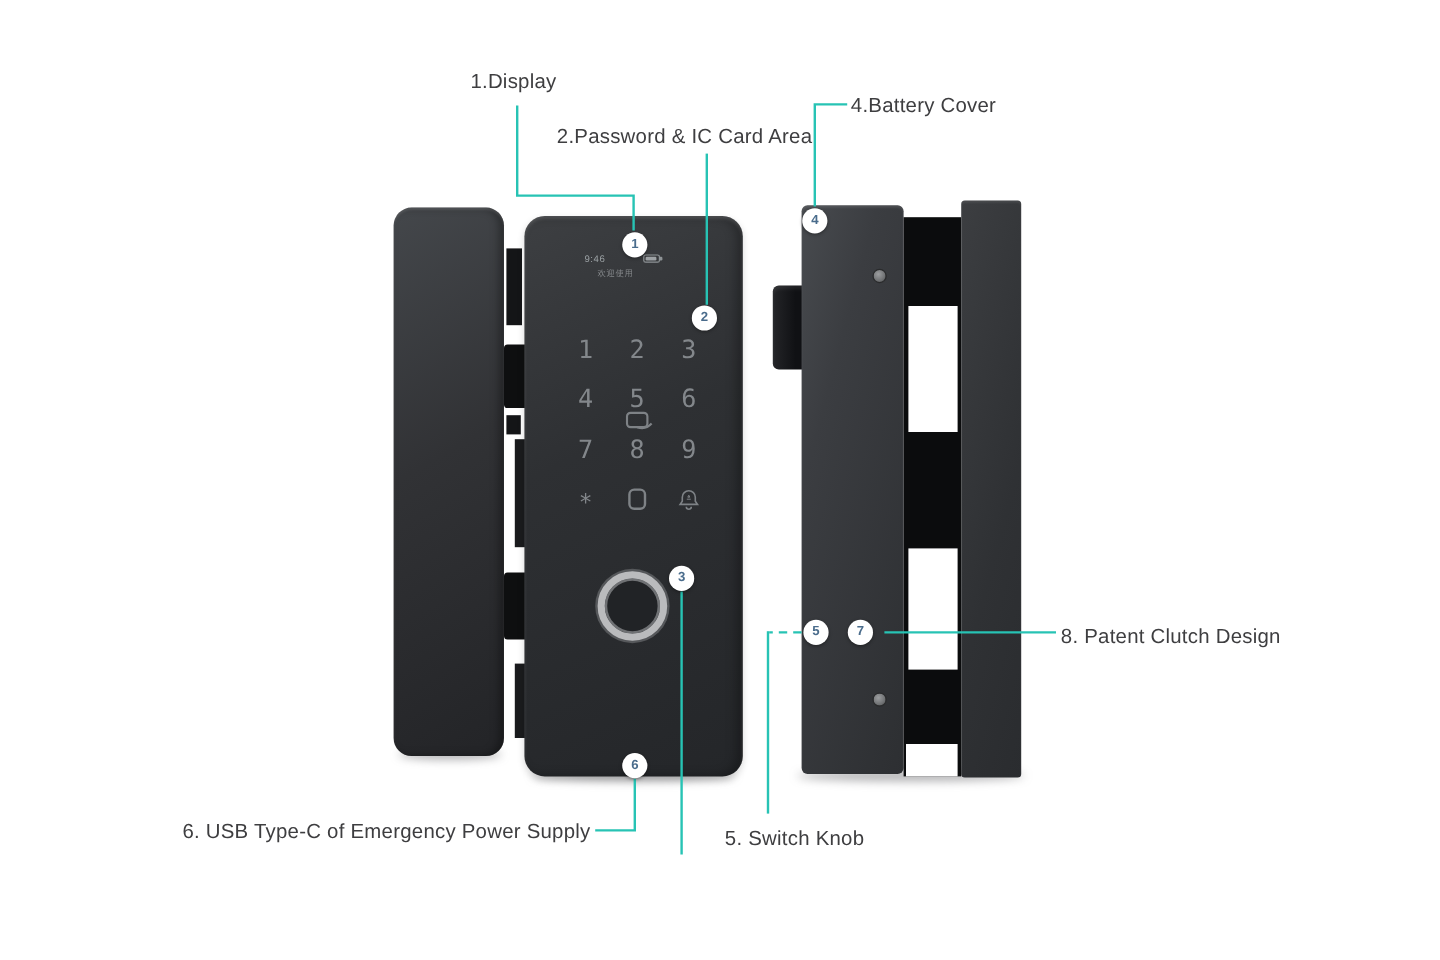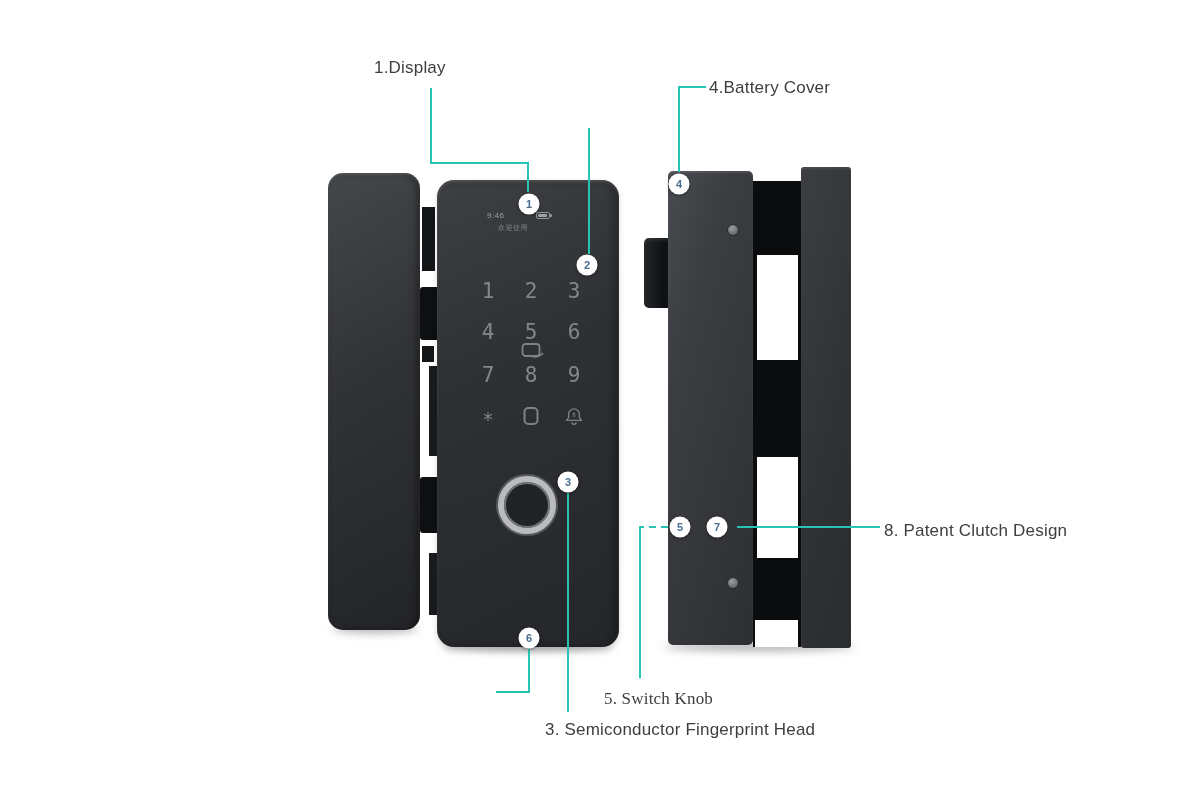--- a/index.html
+++ b/index.html
@@ -183,19 +183,20 @@
   <div class="screw" style="left:727px; top:577px;"></div>
 
   <div class="marker" style="left:529px; top:204px;">1</div>
   <div class="marker" style="left:587px; top:265px;">2</div>
   <div class="marker" style="left:568px; top:482px;">3</div>
   <div class="marker" style="left:679px; top:184px;">4</div>
   <div class="marker" style="left:680px; top:527px;">5</div>
   <div class="marker" style="left:529px; top:638px;">6</div>
   <div class="marker" style="left:717px; top:527px;">7</div>
 
-  <div class="callout" style="left:374px; top:58px;">1.Display</div>
+  <div class="callout" style="left:392px; top:58px;">1.Display</div>
+  <div class="callout" style="left:464px; top:104px;">2.Password &amp; IC Card Area</div>
   <div class="callout" style="left:709px; top:78px;text-align:center;">4.Battery Cover</div>
   <div class="callout" style="left:884px; top:521px;">8. Patent Clutch Design</div>
-  <div class="callout" style="left:604px; top:689px;font-family:Liberation Serif, serif;">5. Switch Knob</div>
-  <div class="callout" style="left:545px; top:720px;">3. Semiconductor Fingerprint Head</div>
+  <div class="callout" style="left:604px; top:689px;">5. Switch Knob</div>
+  <div class="callout" style="left:152px; top:683px;">6. USB Type-C of Emergency Power Supply</div>
 
 </div>
 
 </body></html>

